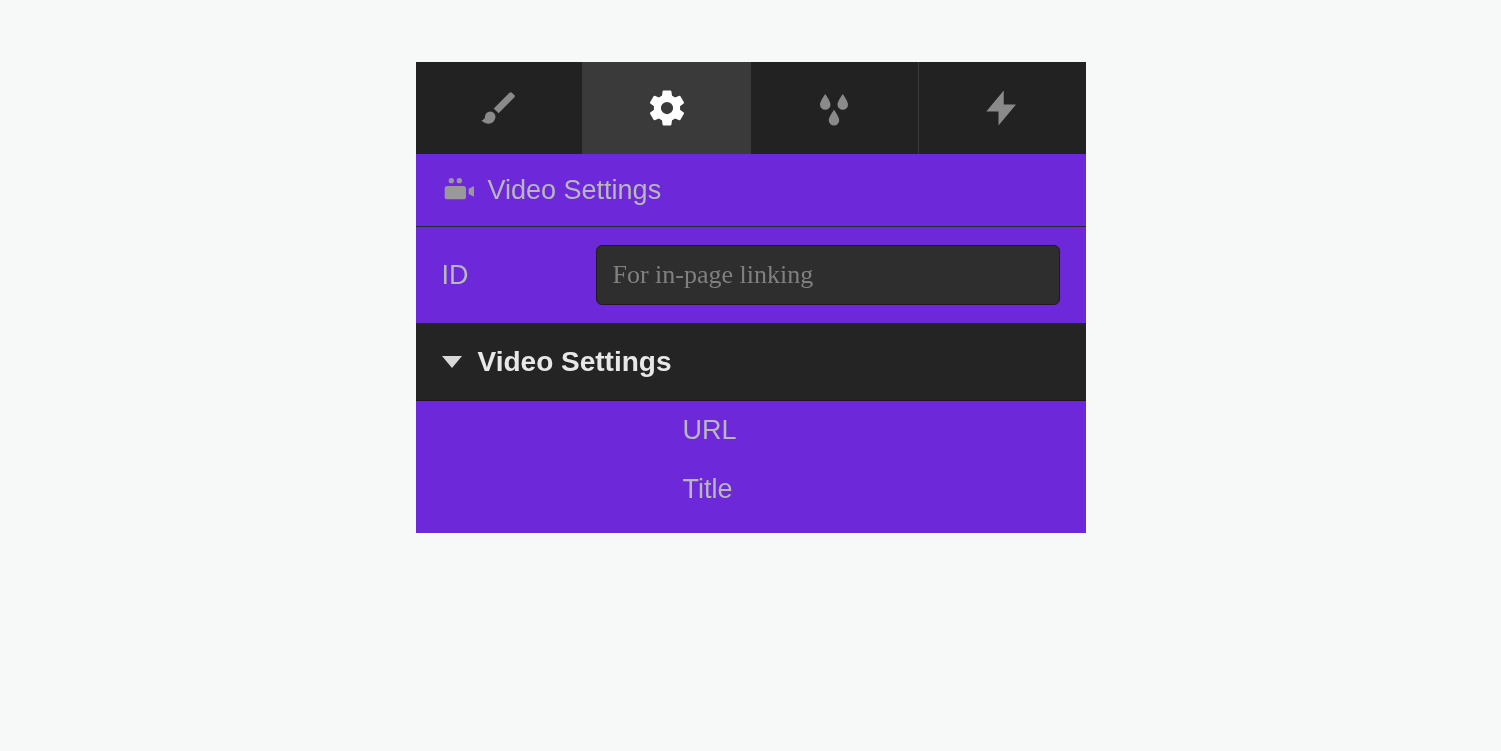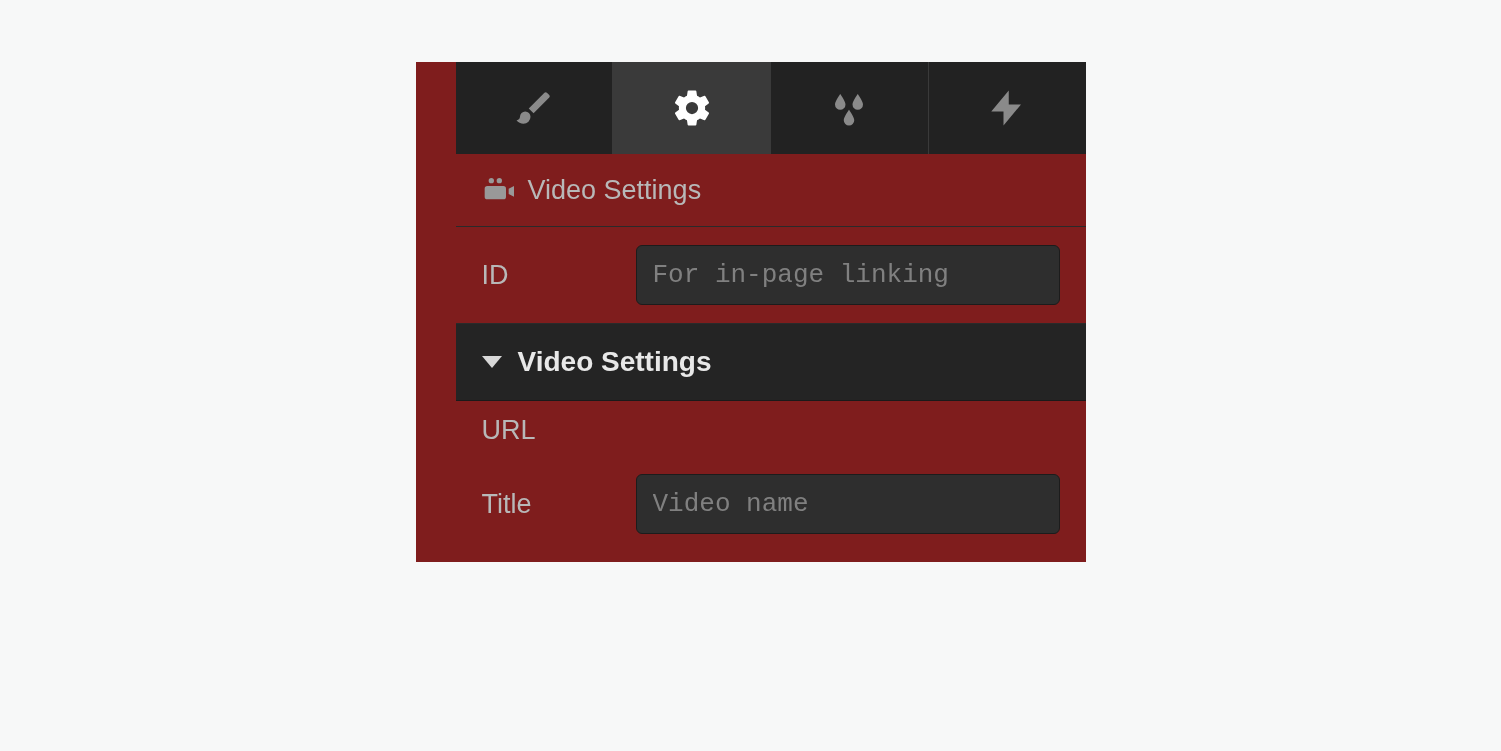--- a/index.html
+++ b/index.html
@@ -12,22 +12,21 @@
       height: 751px;
       background: #f7f8f8;
       font-family: -apple-system, BlinkMacSystemFont, "Segoe UI", Arial, sans-serif;
       display: flex;
       align-items: flex-start;
       justify-content: center;
       padding-top: 62px;
     }
     .panel {
       width: 670px;
-      background: #7f1d1d;
-      padding-left: 40px;
+      background: #6d28d9;
     }
     .tabs {
       display: flex;
       background: #3a3a3a;
       height: 92px;
     }
     .tab {
       flex: 1;
       display: flex;
       align-items: center;
@@ -65,36 +64,37 @@
     .section-header-text {
       color: #b8b8b8;
       font-size: 27px;
     }
     .field-row {
       display: flex;
       align-items: center;
       padding: 18px 26px;
       gap: 18px;
       border-bottom: 1px solid #2a2a2a;
+      justify-content: center;
     }
     .field-label {
       color: #b8b8b8;
       font-size: 27px;
       width: 136px;
       flex-shrink: 0;
     }
     .field-input {
       flex: 1;
       background: #2e2e2e;
       border: 1px solid #1c1c1c;
       border-radius: 6px;
       padding: 14px 16px;
       color: #d0d0d0;
       font-size: 26px;
-      font-family: Liberation Mono, monospace;
+      font-family: Liberation Serif, serif;
       outline: none;
     }
     .field-input::placeholder {
       color: #808080;
     }
     .collapsible-header {
       display: flex;
       align-items: center;
       padding: 22px 26px;
       gap: 16px;
@@ -169,17 +169,16 @@
     <span class="chev"></span>
     <span class="collapsible-title">Video Settings</span>
   </div>
 
   <div class="fields-group">
     <div class="field-row">
       <span class="field-label">URL</span>
     </div>
     <div class="field-row">
       <span class="field-label">Title</span>
-      <input class="field-input" type="text" placeholder="Video name" style="">
     </div>
   </div>
 
 </div>
 
 </body></html>

